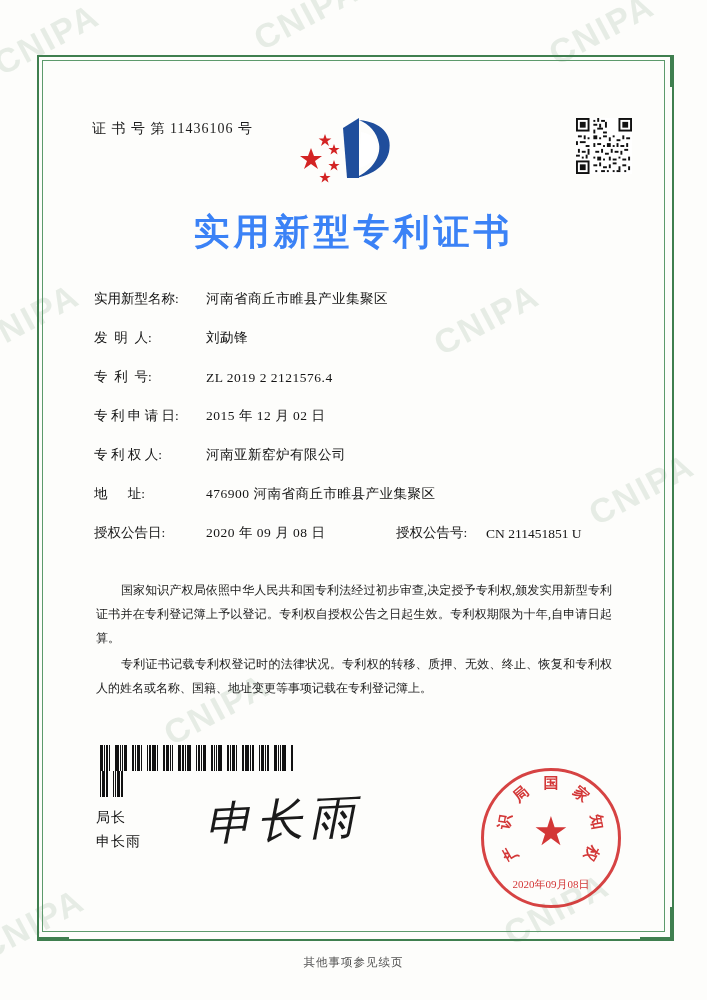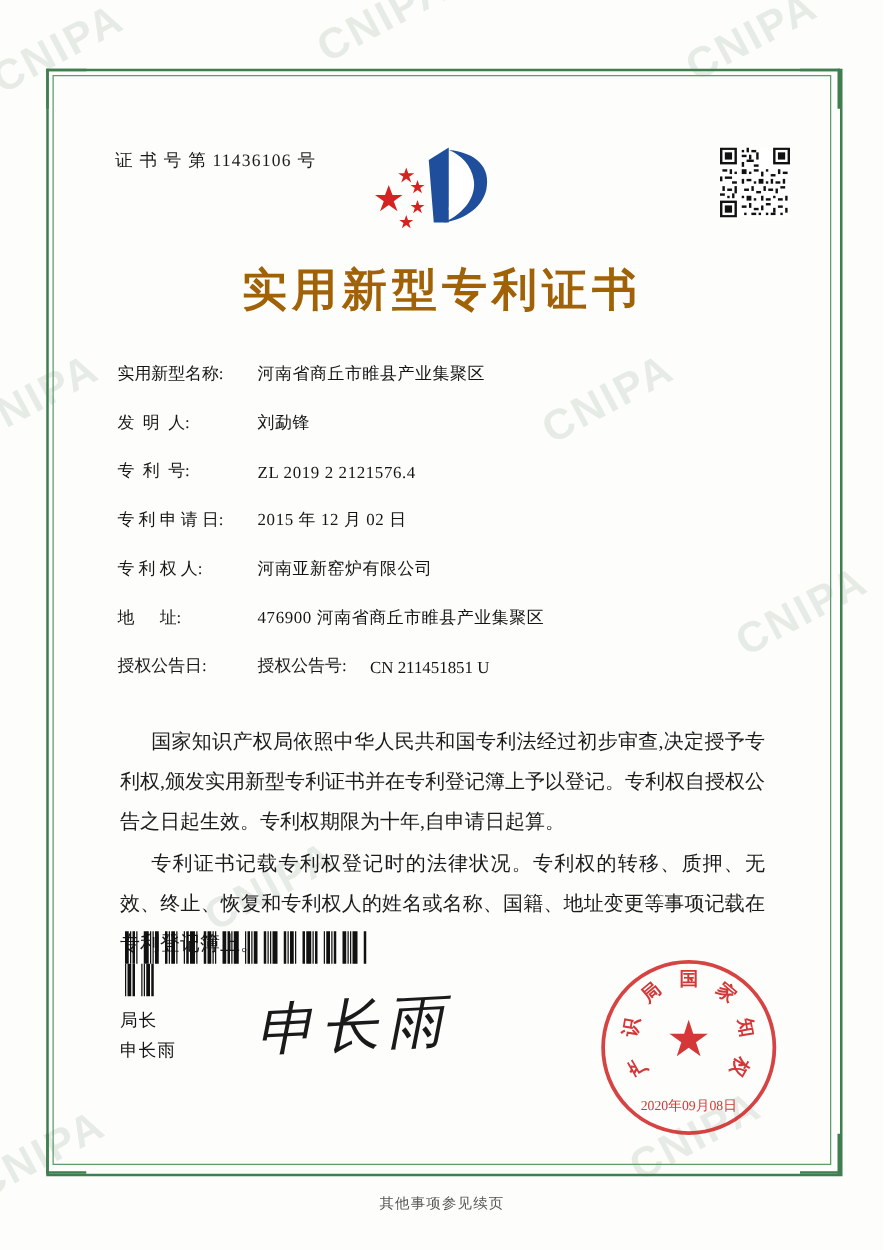--- a/index.html
+++ b/index.html
@@ -105,21 +105,21 @@
 
   .title {
     position: absolute;
     left: 0;
     right: 0;
     top: 208px;
     text-align: center;
     font-size: 36px;
     font-weight: bold;
     letter-spacing: 4px;
-    color: #a16207;
+    color: #3b82f6;
     font-family: "DejaVu Serif", "Liberation Serif", serif;
   }
 
   
   .fields {
     position: absolute;
     left: 94px;
     top: 290px;
     width: 520px;
   }
@@ -151,21 +151,21 @@
   .row.split .value2 {
     flex: 1;
   }
 
   
   .paras {
     position: absolute;
     left: 96px;
     top: 578px;
     width: 516px;
-    font-size: 16px;
+    font-size: 12px;
     line-height: 2.0;
     color: #1b1b1b;
     text-align: justify;
   }
   .paras p {
     margin: 0 0 2px 0;
     text-indent: 25px;
   }
 
   
@@ -416,20 +416,21 @@
       <div class="row">
         <div class="label">专 利 权 人:</div>
         <div class="value">河南亚新窑炉有限公司</div>
       </div>
       <div class="row">
         <div class="label">地      址:</div>
         <div class="value">476900 河南省商丘市睢县产业集聚区</div>
       </div>
       <div class="row split">
         <div class="label">授权公告日:</div>
+        <div class="value">2020 年 09 月 08 日</div>
         <div class="label2">授权公告号:</div>
         <div class="value2">CN 211451851 U</div>
       </div>
     </div>
 
     <div class="paras">
       <p>国家知识产权局依照中华人民共和国专利法经过初步审查,决定授予专利权,颁发实用新型专利证书并在专利登记簿上予以登记。专利权自授权公告之日起生效。专利权期限为十年,自申请日起算。</p>
       <p>专利证书记载专利权登记时的法律状况。专利权的转移、质押、无效、终止、恢复和专利权人的姓名或名称、国籍、地址变更等事项记载在专利登记簿上。</p>
     </div>
 

